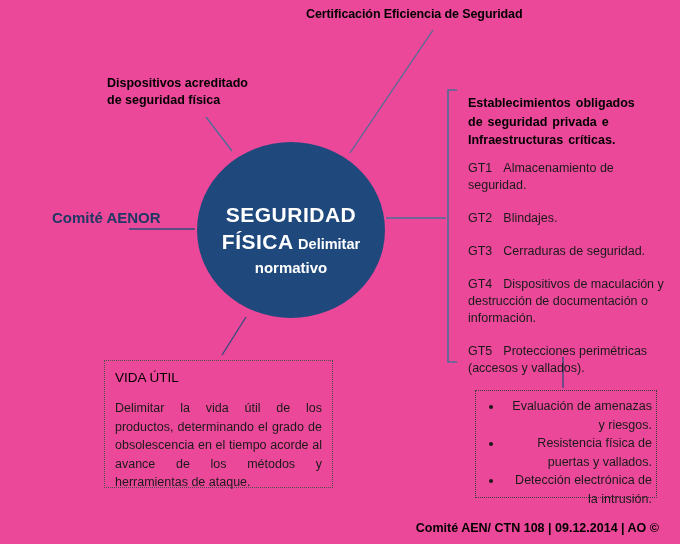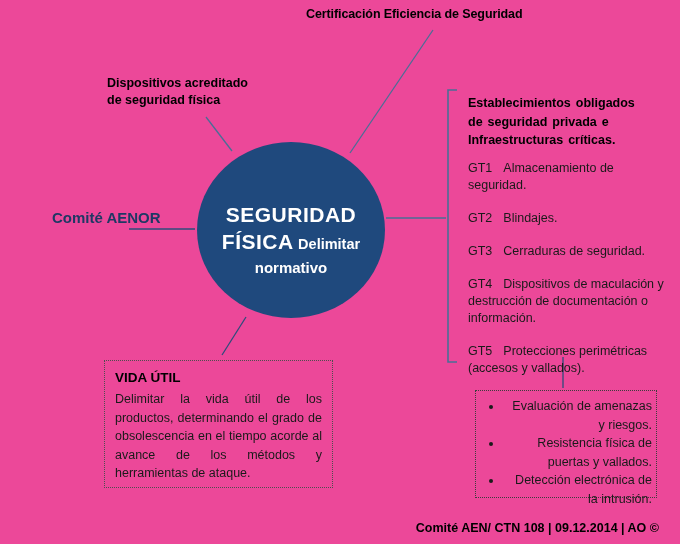--- a/index.html
+++ b/index.html
@@ -105,23 +105,23 @@
   .vida-box {
     position: absolute;
     left: 104px; top: 360px;
     width: 229px; height: 128px;
     border: 1px dotted #4f4f4f;
     box-sizing: border-box;
     padding: 9px 10px 8px 10px;
   }
   .vida-title {
     font-size: 13.5px;
-    font-weight: bold;
-    color: #000000;
-    margin-bottom: 5px;
+    font-weight: normal;
+    color: #000000;
+    margin-bottom: 14px;
   }
   .vida-body {
     font-size: 12.5px;
     color: #1a1a1a;
     line-height: 18.5px;
     text-align: justify;
   }
   .bullet-box {
     position: absolute;
     left: 475px; top: 390px;

